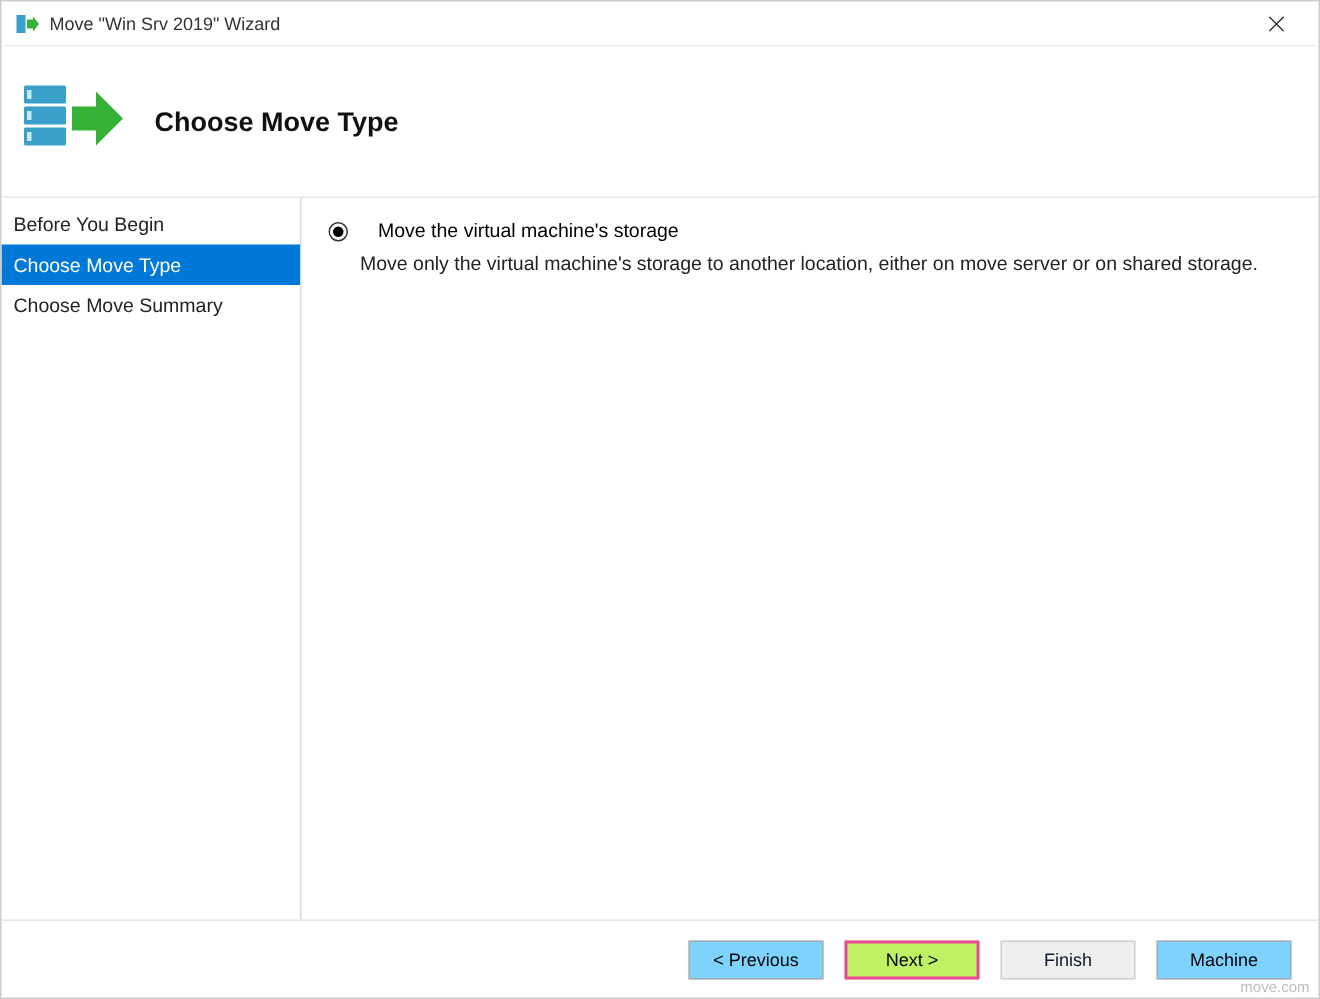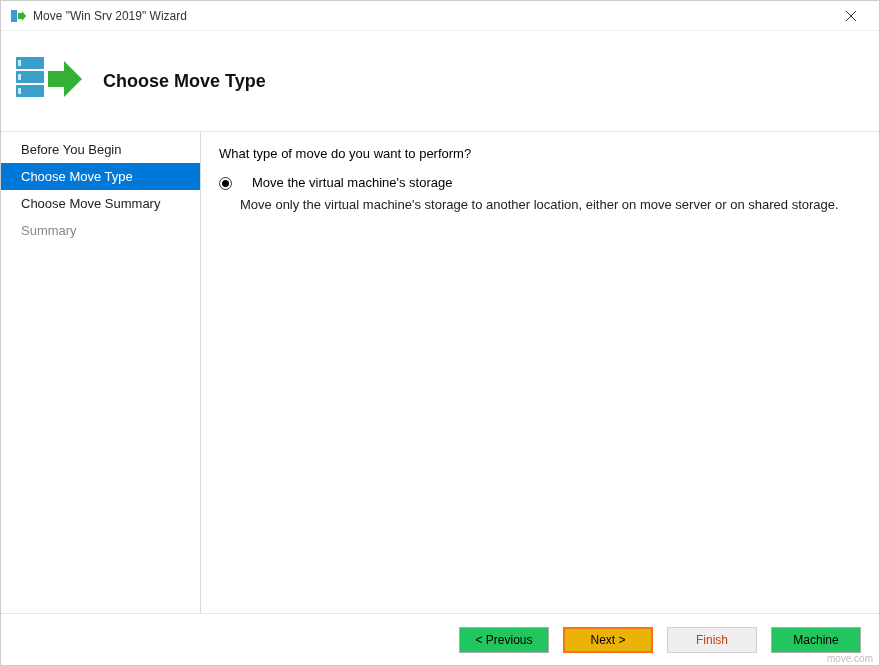--- a/index.html
+++ b/index.html
@@ -7,34 +7,34 @@
   .window { width:880px; height:666px; border:1px solid #ccc; display:flex; flex-direction:column; position:relative; background:#fff; }
   .titlebar { height:30px; display:flex; align-items:center; padding:0 8px; border-bottom:1px solid #eee; }
   .titlebar .icon-slot { width:18px; height:18px; margin-right:6px; display:flex; align-items:center; justify-content:center; }
   .titlebar .title { flex:1; font-size:12px; color:#333; }
   .titlebar .close { width:40px; height:30px; display:flex; align-items:center; justify-content:center; color:#555; cursor:default; }
   .header { height:100px; display:flex; align-items:center; padding-left:12px; }
   .header .hicon { width:72px; height:72px; display:flex; align-items:center; justify-content:center; }
   .header h1 { font-size:18px; font-weight:600; color:#111; margin:0 0 0 18px; }
   .body { flex:1; display:flex; border-top:1px solid #e6e6e6; overflow:hidden; }
   .steps { width:200px; border-right:1px solid #d9d9d9; padding-top:4px; }
-  .step { padding:6px 20px; font-size:13px; color:#222; cursor:default; }
+  .step { padding:6px 8px; font-size:13px; color:#222; cursor:default; }
   .step.active { background:#0078d7; color:#fff; }
   .step.disabled { color:#888; }
   .content { flex:1; padding:14px 18px 0 18px; }
   .question { font-size:13px; margin-bottom:14px; }
   .option { display:flex; align-items:flex-start; gap:20px; }
   .radio { width:13px; height:13px; border:1px solid #333; border-radius:50%; margin-top:2px; display:flex; align-items:center; justify-content:center; }
   .radio .dot { width:7px; height:7px; background:#000; border-radius:50%; }
   .opt-label { font-size:13px; }
   .opt-desc { font-size:13px; color:#222; margin:6px 0 0 21px; line-height:1.35; max-width:600px; }
   .footer { height:52px; border-top:1px solid #e6e6e6; display:flex; align-items:center; justify-content:flex-end; gap:14px; padding-right:18px; }
-  .btn { min-width:90px; height:26px; border:1px solid #adadad; background:#22c55e; font-size:12px; display:flex; align-items:center; justify-content:center; cursor:default; }
-  .btn.default { border:2px solid #f97316; background:#eab308; }
-  .btn.disabled { color:#c2410c; background:#efefef; border-color:#d0d0d0; }
+  .btn { min-width:90px; height:26px; border:1px solid #adadad; background:#7dd3fc; font-size:12px; display:flex; align-items:center; justify-content:center; cursor:default; }
+  .btn.default { border:2px solid #ec4899; background:#bef264; }
+  .btn.disabled { color:#0f172a; background:#efefef; border-color:#d0d0d0; }
   .watermark { position:absolute; right:6px; bottom:1px; font-size:10px; color:#bdbdbd; }
 </style>
 </head>
 <body>
 
 <div class="window">
 
   <div class="titlebar">
     <div class="icon-slot">
       <svg width="16" height="16" viewBox="0 0 16 16">
@@ -64,25 +64,23 @@
       </svg>
     </div>
     <h1>Choose Move Type</h1>
   </div>
 
   <div class="body">
     <div class="steps">
       <div class="step">Before You Begin</div>
       <div class="step active">Choose Move Type</div>
       <div class="step">Choose Move Summary</div>
-      <div class="step disabled">Summary</div>
     </div>
 
     <div class="content">
-      <div class="question">What type of move do you want to perform?</div>
       <div class="option">
         <div class="radio">
           <div class="dot"></div>
         </div>
         <div class="opt-label">Move the virtual machine's storage</div>
       </div>
       <div class="opt-desc">Move only the virtual machine's storage to another location, either on move server or on shared storage.</div>
     </div>
   </div>
 

